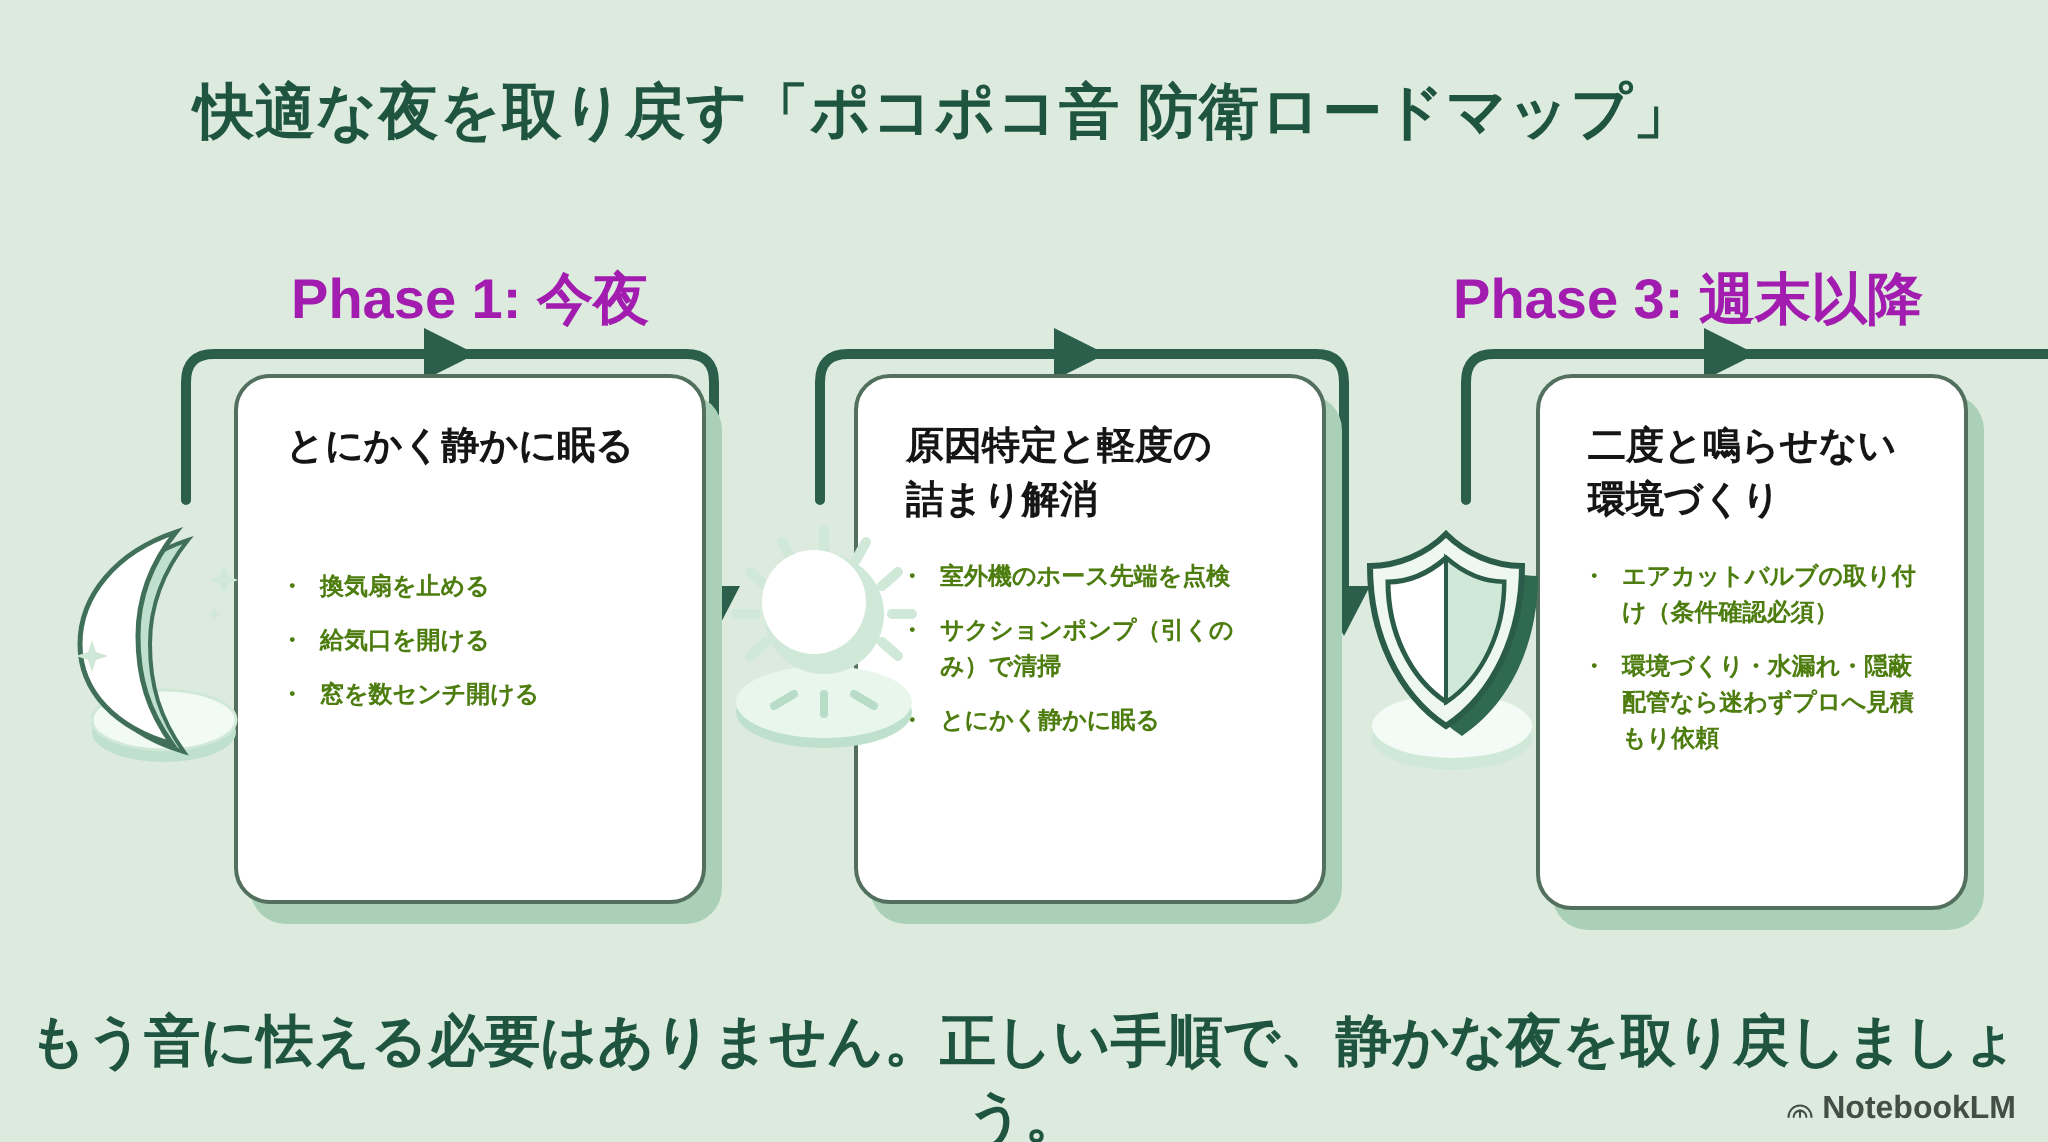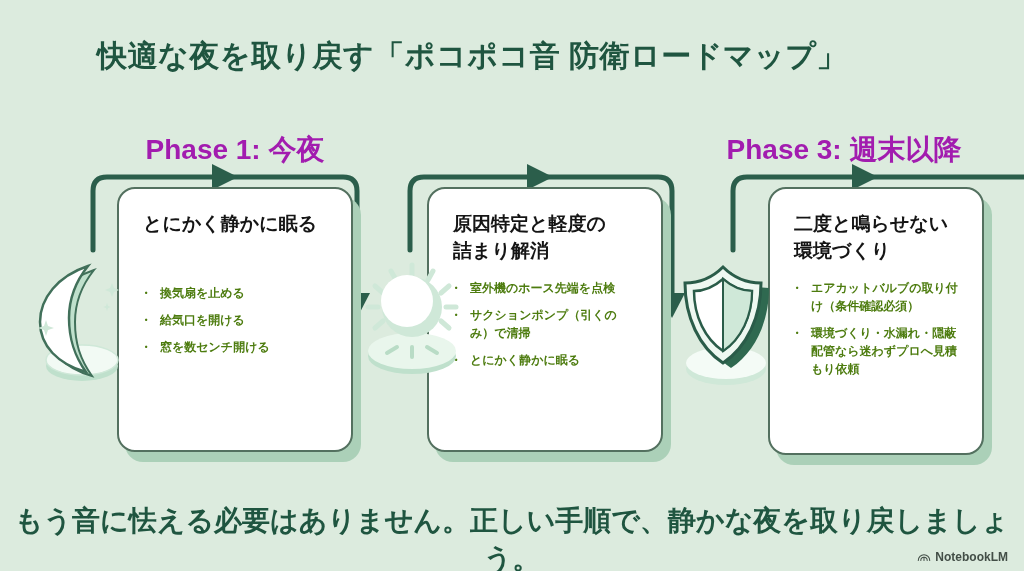--- a/index.html
+++ b/index.html
@@ -51,21 +51,21 @@
   .sun-pos    { left:357px; top:257px; }
   .shield-pos { left:673px; top:253px; }
   
   .footer-message {
     position:absolute; top:502px; left:0; width:1024px; text-align:center;
     font-size:28px; font-weight:800; color:#1f5540;
   }
   .brand-badge {
     position:absolute; right:16px; bottom:7px;
     display:flex; align-items:center; gap:4px;
-    font-size:12px; font-weight:600; color:#434e47;
+    font-size:16px; font-weight:600; color:#434e47;
   }
 </style>
 </head>
 <body>
 
 <div id="canvas">
 
   <div class="main-title">快適な夜を取り戻す「ポコポコ音 防衛ロードマップ」</div>
 
   <div class="phase-label p1">Phase 1: 今夜</div>

